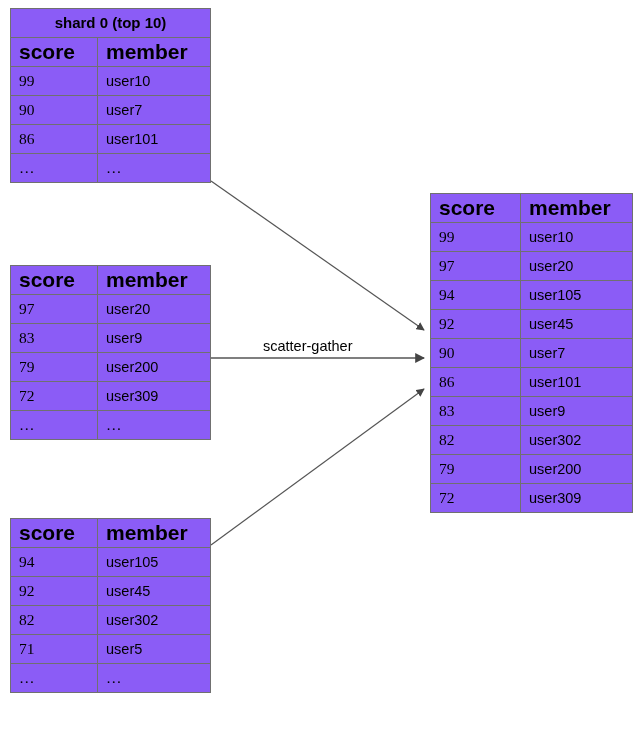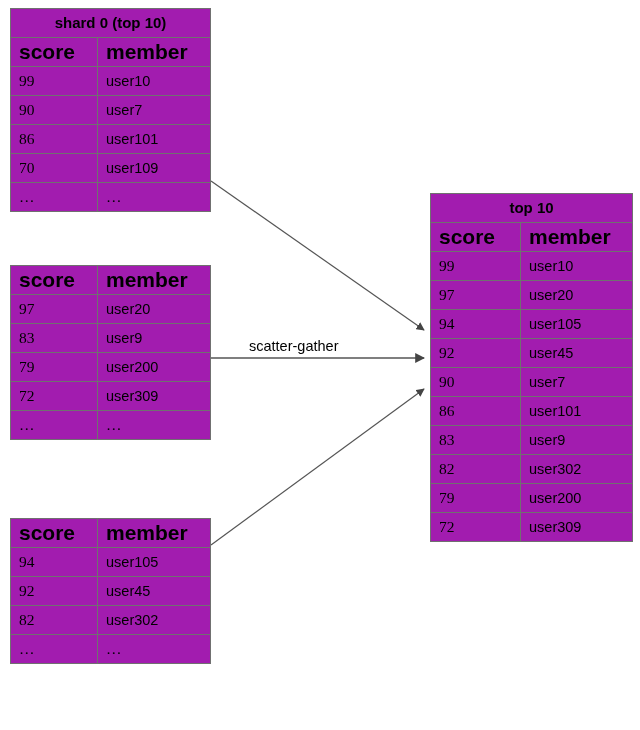--- a/index.html
+++ b/index.html
@@ -16,21 +16,21 @@
   }
   #canvas {
     position: absolute;
     left: 0; top: 0;
     width: 640px;
     height: 730px;
   }
   .tbl {
     position: absolute;
     border-collapse: collapse;
-    background: #a21caf;
+    background: #8b5cf6;
     table-layout: fixed;
     z-index: 2;
   }
   .tbl td, .tbl th {
     border: 1px solid #707070;
     padding: 0 8px;
     height: 28px;
     line-height: 28px;
     font-size: 14.5px;
     color: #000000;
@@ -72,21 +72,21 @@
   #final {
     left: 430px;
     top: 193px;
     width: 202px;
   }
   #final col.c1 { width: 90px; }
   #final col.c2 { width: 112px; }
 
   .arrow-label {
     position: absolute;
-    left: 249px;
+    left: 263px;
     top: 338px;
     font-size: 14.5px;
     color: #000000;
     z-index: 3;
     white-space: nowrap;
   }
 </style>
 </head>
 <body>
 
@@ -122,24 +122,20 @@
     </tr>
     <tr>
       <td class="score">90</td>
       <td>user7</td>
     </tr>
     <tr>
       <td class="score">86</td>
       <td>user101</td>
     </tr>
     <tr>
-      <td class="score">70</td>
-      <td>user109</td>
-    </tr>
-    <tr>
       <td class="dots">…</td>
       <td class="dots">…</td>
     </tr>
   </tbody>
 </table>
 
 <table class="tbl shard" id="shard1">
   <colgroup>
       <col class="c1">
       <col class="c2">
@@ -188,35 +184,36 @@
     </tr>
     <tr>
       <td class="score">92</td>
       <td>user45</td>
     </tr>
     <tr>
       <td class="score">82</td>
       <td>user302</td>
     </tr>
     <tr>
+      <td class="score">71</td>
+      <td>user5</td>
+    </tr>
+    <tr>
       <td class="dots">…</td>
       <td class="dots">…</td>
     </tr>
   </tbody>
 </table>
 
 <table class="tbl" id="final">
   <colgroup>
       <col class="c1">
       <col class="c2">
     </colgroup>
   <tbody>
-    <tr>
-      <td class="title" colspan="2">top 10</td>
-    </tr>
     <tr>
       <td class="hdr">score</td>
       <td class="hdr">member</td>
     </tr>
     <tr>
       <td class="score">99</td>
       <td>user10</td>
     </tr>
     <tr>
       <td class="score">97</td>

